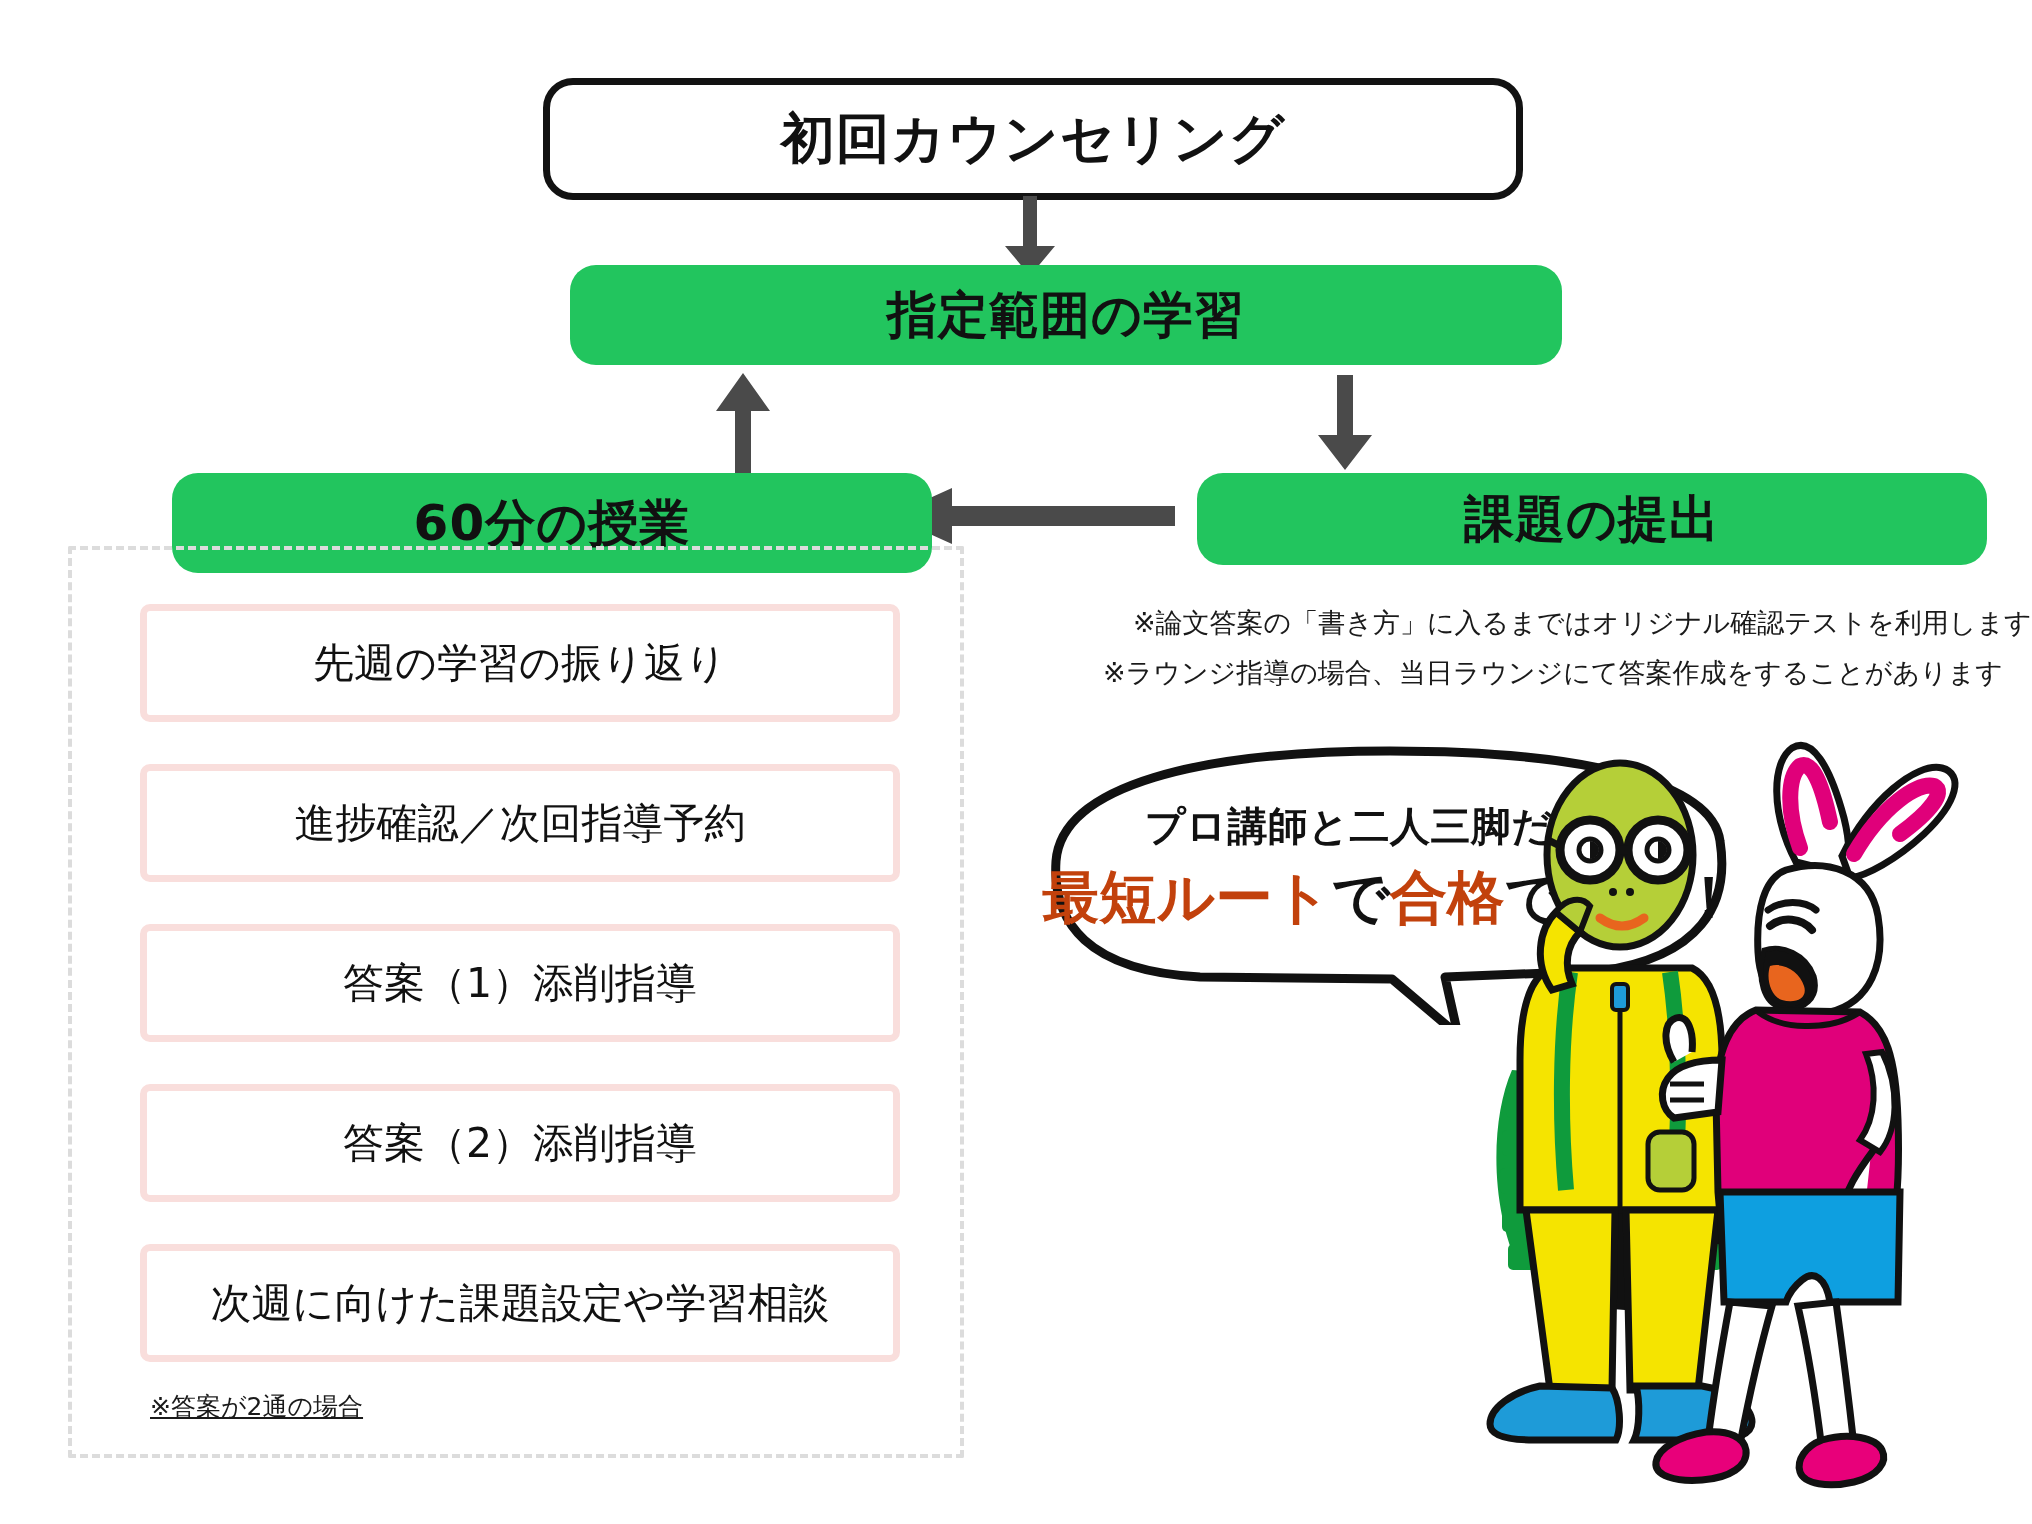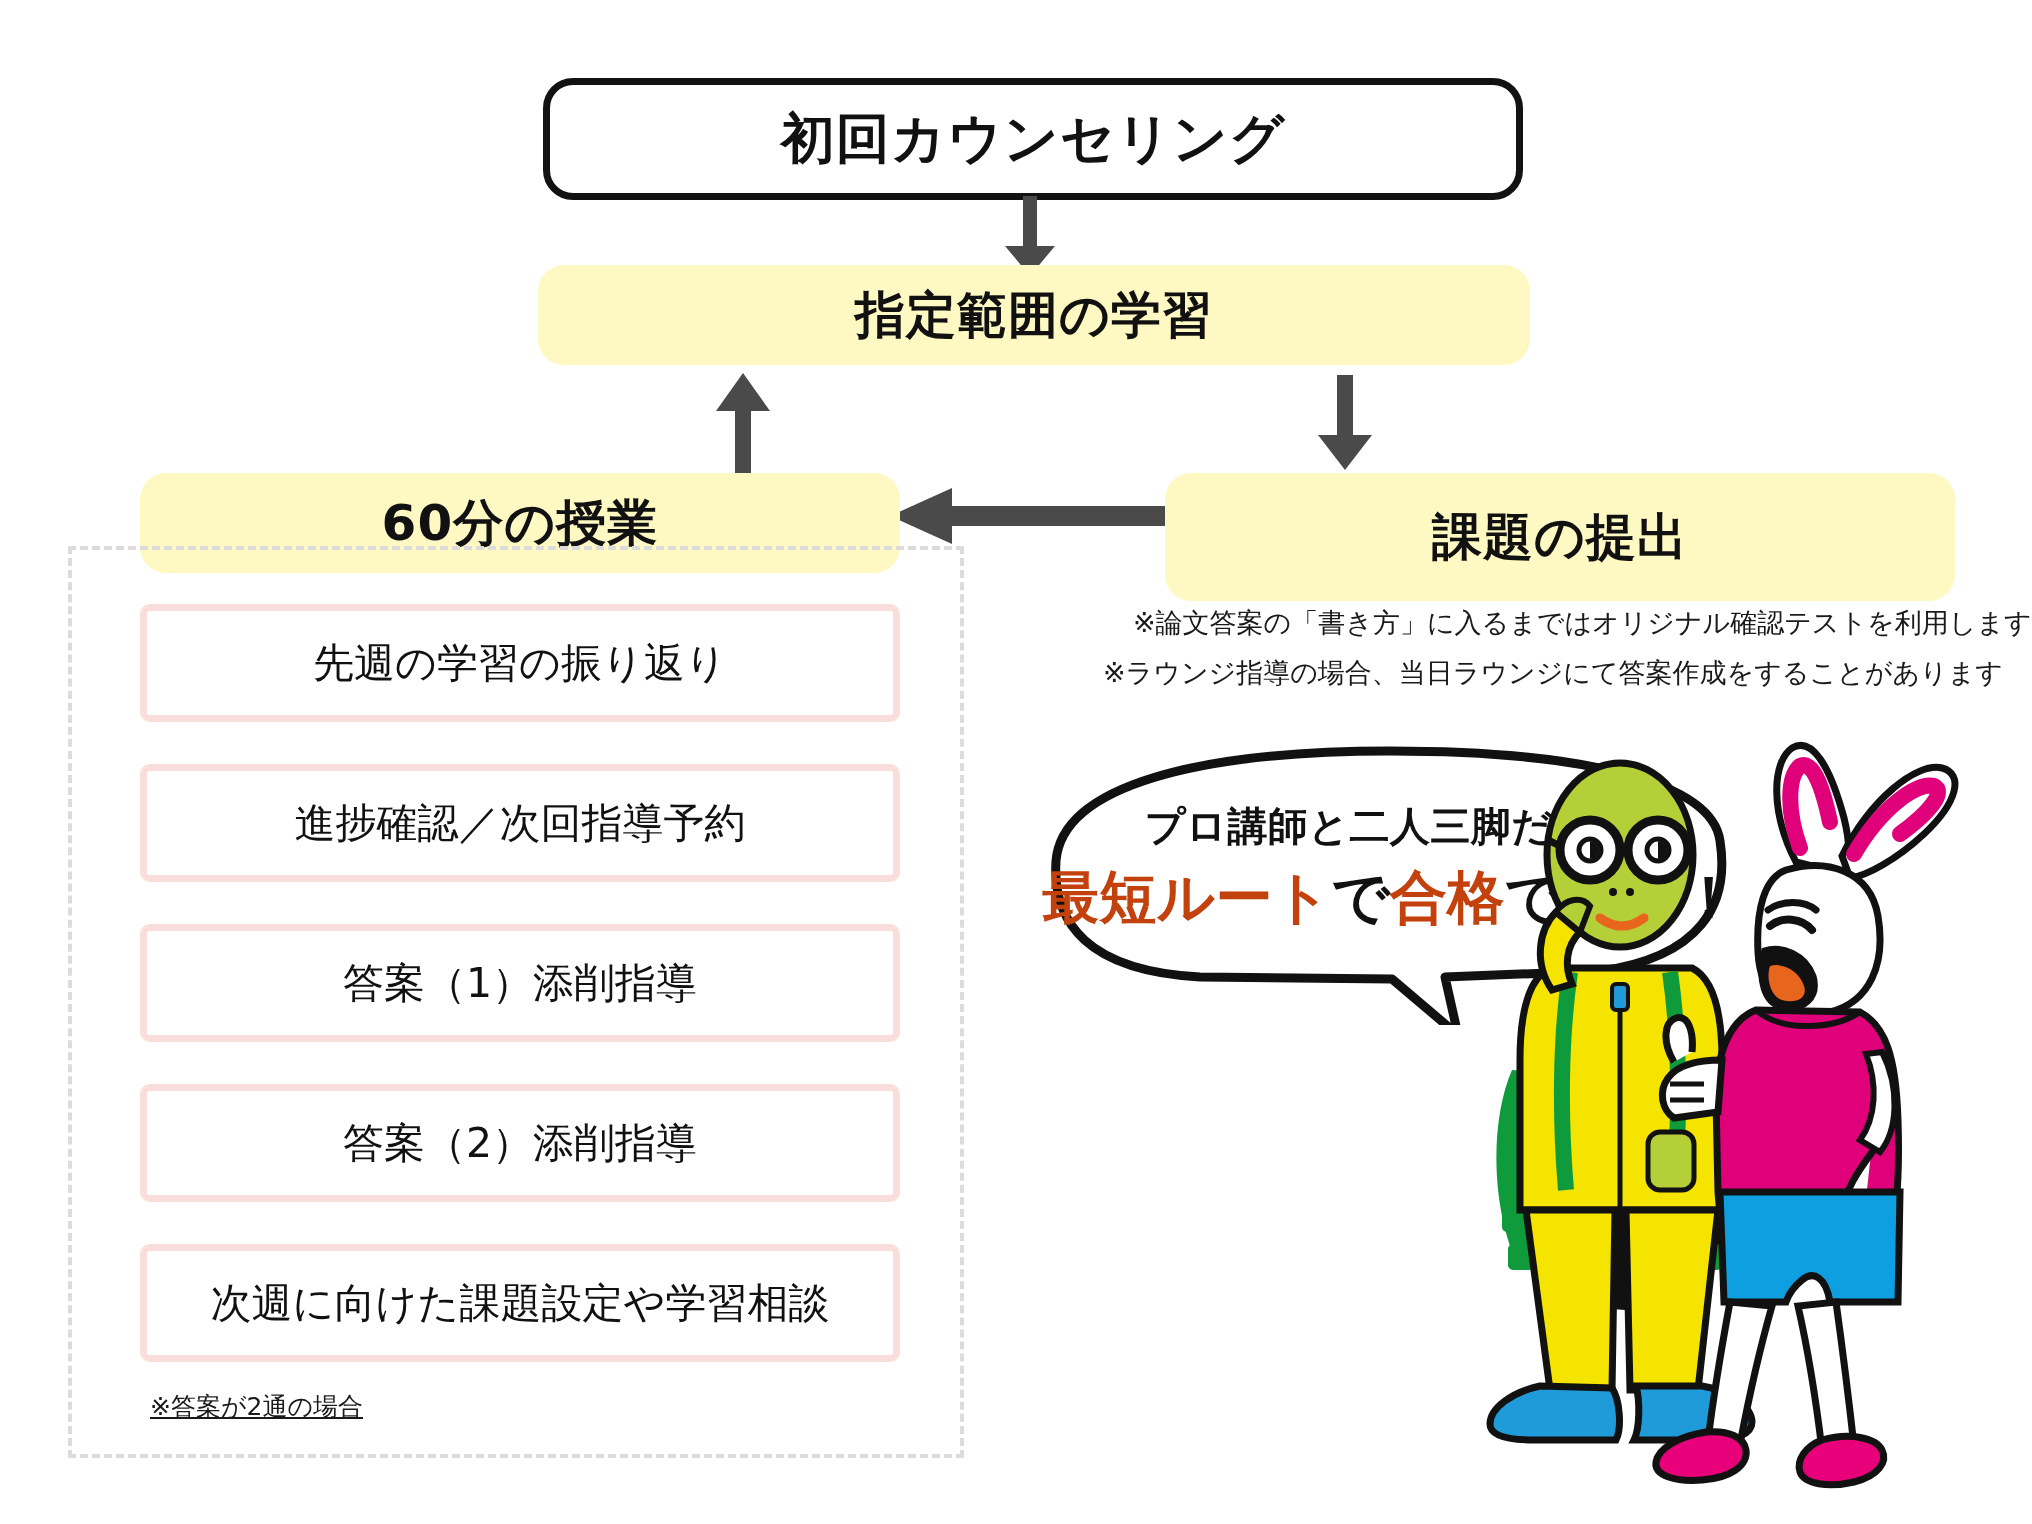--- a/index.html
+++ b/index.html
@@ -31,22 +31,23 @@
     letter-spacing: 0.02em;
   }
 
   .box-outline {
     background: #ffffff;
     border: 7px solid #121212;
     border-radius: 30px;
   }
 
   .box-pink {
-    background: #fef9c3;
+    background: #22c55e;
     border-radius: 26px;
+    margin-left: 32px;
   }
 
   
   .list-item {
     position: absolute;
     display: flex;
     align-items: center;
     justify-content: center;
     box-sizing: border-box;
     background: #ffffff;
@@ -131,21 +132,21 @@
   </svg>
 
   <svg class="arrow" style="left:890px; top:480px; width:285px; height:72px;" viewBox="0 0 285 72">
     <path d="M285 26 V46 H62 V64 L0 36 L62 8 V26 Z" fill="#4A4A4A"></path>
   </svg>
 
   <div class="flow-box box-pink" style="left:140px; top:473px; width:760px; height:100px; font-size:50px;">
     <span>60分の授業</span>
   </div>
 
-  <div class="flow-box box-pink" style="left:1165px; top:473px; width:790px; height:128px; font-size:50px;">
+  <div class="flow-box box-pink" style="left:1165px; top:473px; width:790px; height:92px; font-size:50px;">
     <span>課題の提出</span>
   </div>
 
   <div class="dashed-group" style="left:68px; top:546px; width:896px; height:912px;"></div>
 
   <div class="list-item" style="left:140px; top:604px; width:760px; height:118px; font-size:41px;">
     <span>先週の学習の振り返り</span>
   </div>
 
   <div class="list-item" style="left:140px; top:764px; width:760px; height:118px; font-size:41px;">

